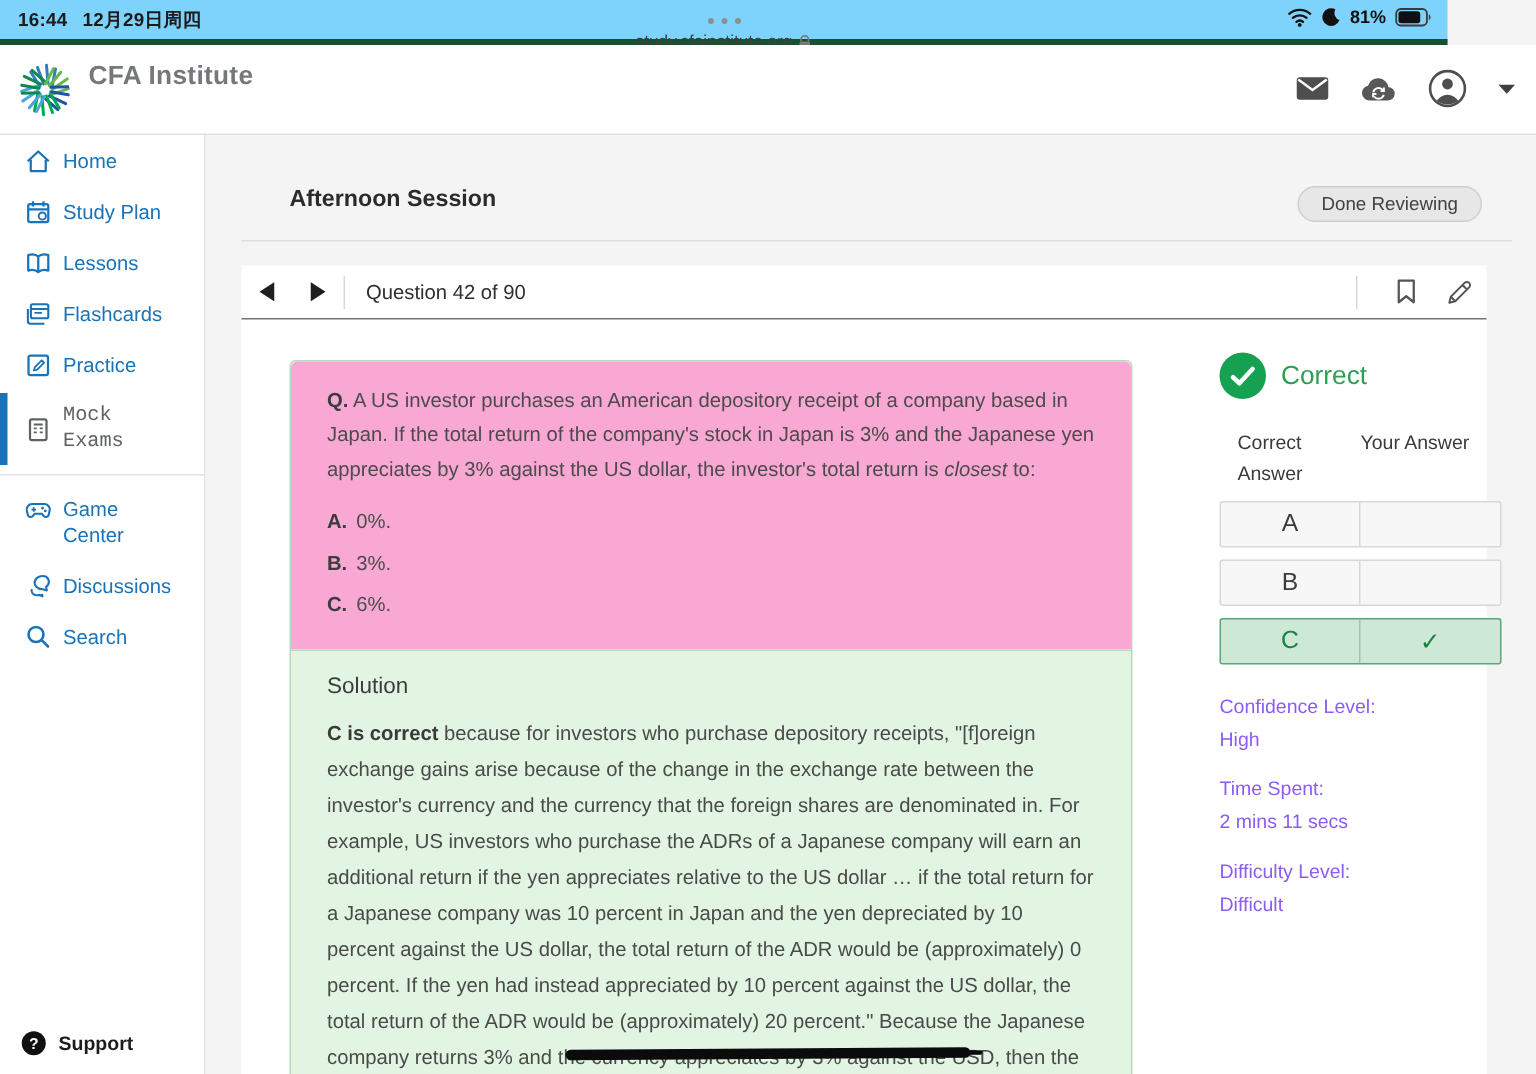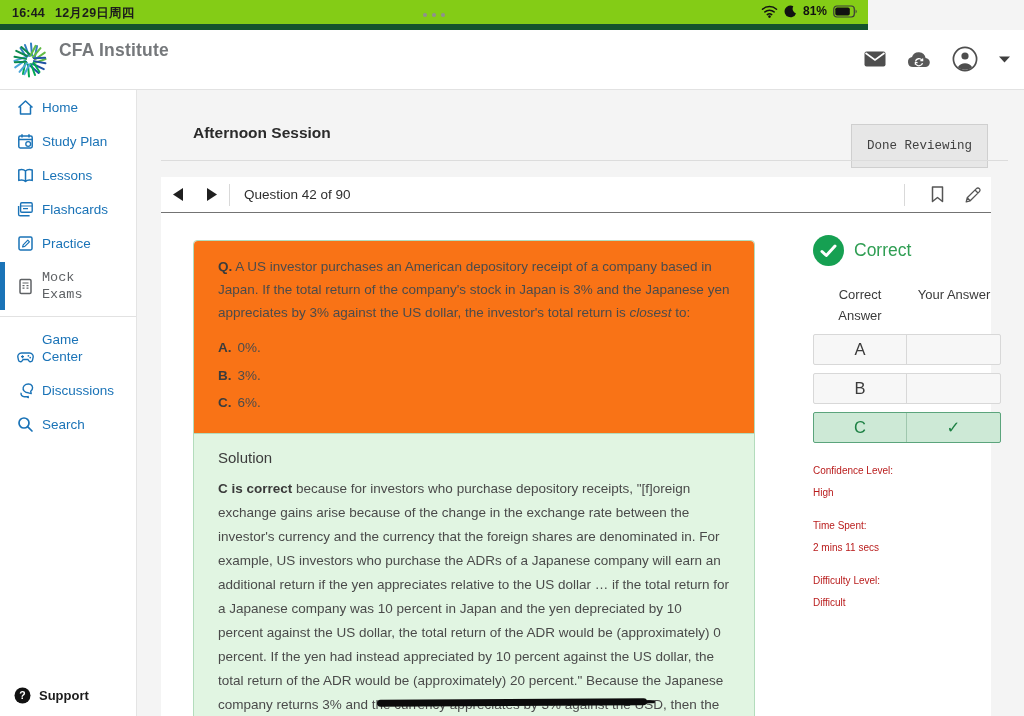--- a/index.html
+++ b/index.html
@@ -1,108 +1,115 @@
 <!DOCTYPE html>
 <html><head>
 <meta charset="utf-8">
 <style>
   * { margin:0; padding:0; box-sizing:border-box; }
   html,body { width:1024px; height:716px; overflow:hidden; }
   body { font-family:"Liberation Sans", sans-serif; background:#f4f4f4; color:#3a3a3a; }
   .screen { position:relative; width:1024px; height:716px; overflow:hidden; background:#f4f4f4; }
 
   
-  .statusbar { position:absolute; left:0; top:0; width:868px; height:30px; background:#84cc16; border-bottom:6px solid #14532d; }
+  .statusbar { position:absolute; left:0; top:0; width:965px; height:30px; background:#7dd3fc; border-bottom:4px solid #14532d; }
   .sb-left { position:absolute; left:12px; top:5px; font-size:12.5px; font-weight:700; color:#1c1c1c; letter-spacing:.2px; }
   .sb-left span { margin-right:10px; }
   .sb-center { position:absolute; left:0; right:0; top:0; text-align:center; }
   .mt-dots { display:inline-block; margin-top:3px; }
   .mt-dots i { display:inline-block; width:4px; height:4px; border-radius:50%; background:#8f8f8f; margin:0 2.5px; }
   .url-row { display:flex; align-items:center; justify-content:center; gap:4px; margin-top:1px; font-size:11.5px; color:#3f3f3f; }
   .sb-right { position:absolute; right:10px; top:4px; display:flex; align-items:center; gap:6px; font-size:12px; font-weight:600; color:#111; }
 
   
   .appheader { position:absolute; left:0; top:30px; width:1024px; height:60px; background:#ffffff; border-bottom:1px solid #e2e2e2; }
   .brand { position:absolute; left:10px; top:10px; display:flex; align-items:flex-start; gap:9px; }
   .brand-name { font-size:17.5px; font-weight:700; color:#75787b; letter-spacing:.2px; }
   .header-icons { position:absolute; right:14px; top:16px; display:flex; align-items:center; gap:21px; }
   .hicon { display:flex; align-items:center; cursor:pointer; }
 
   
   .sidebar { position:absolute; left:0; top:90px; width:137px; height:626px; background:#ffffff; border-right:1px solid #e4e4e4; }
-  .nav-item { position:relative; display:flex; align-items:flex-end; padding:8px 0 8px 17px; color:#1a73b7; font-size:13.5px; line-height:17px; min-height:34px; cursor:pointer; }
+  .nav-item { position:relative; display:flex; align-items:flex-start; padding:8px 0 8px 17px; color:#1a73b7; font-size:13.5px; line-height:17px; min-height:34px; cursor:pointer; }
   .nav-item .nicon { flex:0 0 17px; height:17px; margin-right:8px; margin-top:0; }
   .nav-item .nlabel { width:74px; }
   .nav-item.single { align-items:center; padding-top:0; padding-bottom:0; height:34px; }
   .nav-item.active { color:#5f6265; height:52px; align-items:center;font-family:Liberation Mono, monospace; }
   .nav-item.active::before { content:""; position:absolute; left:0; top:2px; bottom:2px; width:5px; background:#1a73b7; }
   .nav-divider { height:1px; background:#e2e2e2; margin:4px 0 6px 0; }
   .support { position:absolute; left:14px; bottom:12px; display:flex; align-items:center; gap:8px; font-size:13px; font-weight:700; color:#1c1c1c; cursor:pointer; }
 
   
   .main-title { position:absolute; left:193px; top:124px; font-size:15.5px; font-weight:700; color:#2b2b2b; }
-  .done-btn { position:absolute; right:36px; top:124px; height:44px; padding:0 15px; background:#e7e7e7; border:1px solid #cfcfcf; border-radius:0; font-size:12.5px; color:#414141; font-family:Liberation Mono, monospace; cursor:pointer; }
+  .done-btn { position:absolute; right:36px; top:124px; height:24px; padding:0 15px; background:#e7e7e7; border:1px solid #cfcfcf; border-radius:12px; font-size:12.5px; color:#414141; font-family:Liberation Sans, sans-serif; cursor:pointer; }
   .title-divider { position:absolute; left:161px; right:16px; top:160px; height:1px; background:#dcdcdc; }
 
   .card { position:absolute; left:161px; top:177px; width:830px; height:539px; background:#ffffff; }
   .qnav { position:relative; height:36px; border-bottom:1px solid #737373; display:flex; align-items:center; }
   .qnav .arrow { width:34px; height:100%; display:flex; align-items:center; justify-content:center; cursor:pointer; }
   .qnav .vsep { width:1px; height:22px; background:#d9d9d9; }
   .qnav-label { margin-left:14px; font-size:13.5px; color:#2f2f2f; }
   .qnav-right { position:absolute; right:0; top:0; height:100%; display:flex; align-items:center; }
   .qnav-right .vsep { margin-right:14px; }
   .qnav-right .tool { width:36px; height:100%; display:flex; align-items:center; justify-content:center; cursor:pointer; }
 
   .qbox { position:absolute; left:32px; top:63px; width:562px; border:1px solid #b3dcbc; border-radius:4px; }
-  .qsection { background:#f97316; padding:14px 24px 16px 24px; font-size:13.5px; line-height:23px; color:#4b4b4b; border-radius:4px 4px 0 0; }
+  .qsection { background:#f9a8d4; padding:14px 24px 16px 24px; font-size:13.5px; line-height:23px; color:#4b4b4b; border-radius:4px 4px 0 0; }
   .qsection .qp b { color:#3c3c3c; }
   .options { margin-top:10px; list-style:none; }
   .options li { line-height:27.5px; }
   .options b { margin-right:6px; color:#3c3c3c; }
   .solution { background:#e1f5e2; border-top:1px solid #b3dcbc; padding:15px 24px 30px 24px; border-radius:0 0 4px 4px; }
   .solution h3 { font-size:15px; font-weight:400; color:#3c3c3c; margin-bottom:11px; }
   .solution .body { font-size:13.5px; line-height:24px; color:#4a4a4a; }
   .solution .body b { color:#3a3a3a; }
 
   
   .rpanel { position:absolute; left:652px; top:58px; width:190px; }
   .badge-row { display:flex; align-items:center; gap:10px; }
   .badge-circle { width:31px; height:31px; border-radius:50%; background:#16a052; display:flex; align-items:center; justify-content:center; }
   .badge-text { font-size:17.5px; color:#2f9e53; }
-  .ans-headers { display:flex; margin-top:18px; text-align:center; font-size:13px; color:#3a3a3a; line-height:21px; }
+  .ans-headers { display:flex; margin-top:18px; font-size:13px; color:#3a3a3a; line-height:21px; }
   .ans-headers .h1 { width:94px; display:flex; justify-content:center; }
   .ans-headers .h1 span { width:70px; }
   .ans-headers .h2 { width:94px; }
   .ans-row { display:flex; width:188px; height:31px; margin-top:8px; border:1px solid #d8d8d8; background:#f7f7f7; border-radius:2px; }
   .ans-row .cell { width:50%; display:flex; align-items:center; justify-content:center; font-size:16.5px; color:#3c3c3c; cursor:pointer; }
   .ans-row .cell:first-child { border-right:1px solid #d8d8d8; }
   .ans-row.correct { background:#cde9d6; border-color:#5ba47c; }
   .ans-row.correct .cell { color:#1d8044; }
   .ans-row.correct .cell:first-child { border-right-color:#9fc7ae; }
   .check-glyph { font-size:15px; color:#1d8044; }
-  .stats { margin-top:17px; font-size:10px; color:#b91c1c; line-height:22px; }
+  .stats { margin-top:17px; font-size:13px; color:#8b5cf6; line-height:22px; }
   .stat-group { margin-bottom:11px; }
 
   
   .annotation { position:absolute; left:377px; top:699px; width:270px; height:7px; background:#0b0b0b; border-radius:4px; transform:rotate(-0.35deg); z-index:50; }
   .annotation::after { content:""; position:absolute; right:-8px; top:2px; width:30px; height:3px; background:#0b0b0b; border-radius:2px; }
 
   svg { display:block; }
 </style>
 </head>
 <body>
 
 <div class="screen">
 
   <div class="statusbar">
     <div class="sb-left">
       <span>16:44</span><span>12月29日周四</span>
     </div>
     <div class="sb-center">
       <div class="mt-dots"><i></i><i></i><i></i></div>
+      <div class="url-row">
+        <span>study.cfainstitute.org</span>
+        <svg width="9" height="11" viewBox="0 0 9 11">
+            <path d="M2 4.6V3.4a2.5 2.5 0 0 1 5 0v1.2" fill="none" stroke="#7a7a7a" stroke-width="1.1"></path>
+            <rect x="1" y="4.6" width="7" height="5.6" rx="1" fill="#7a7a7a"></rect>
+          </svg>
+      </div>
     </div>
     <div class="sb-right">
       <svg width="17" height="13" viewBox="0 0 17 13">
           <path d="M1.5 4.2a10.5 10.5 0 0 1 14 0M3.9 6.9a7 7 0 0 1 9.2 0M6.3 9.6a3.4 3.4 0 0 1 4.4 0" fill="none" stroke="#111" stroke-width="1.5" stroke-linecap="round"></path>
           <circle cx="8.5" cy="11.6" r="1.3" fill="#111"></circle>
         </svg>
       <svg width="13" height="13" viewBox="0 0 13 13">
           <path d="M9.3 1.2A5.9 5.9 0 1 0 12 8.4 5 5 0 0 1 9.3 1.2z" fill="#111"></path>
         </svg>
       <span>81%</span>

